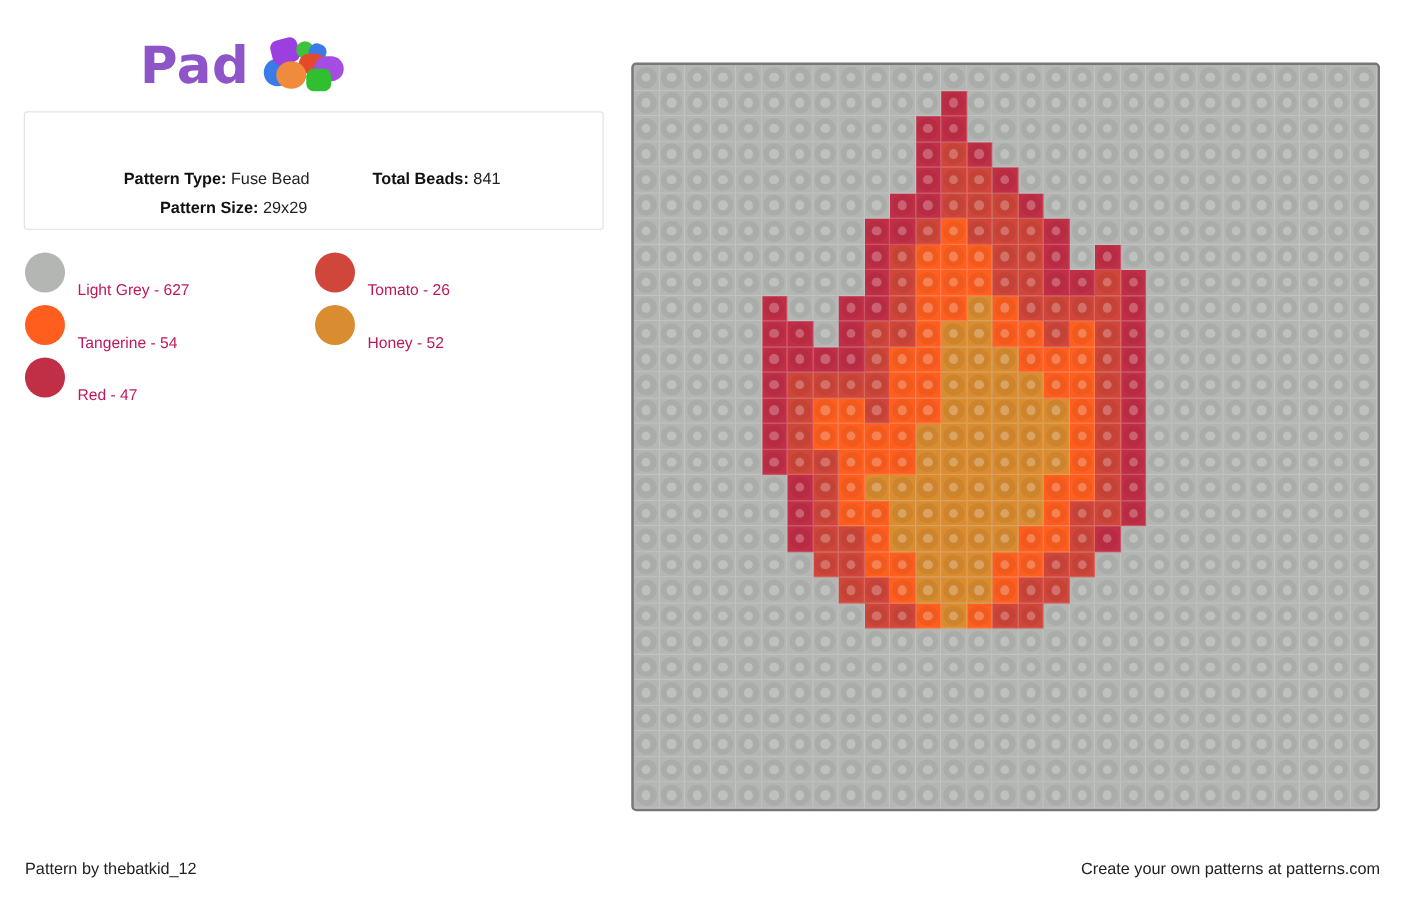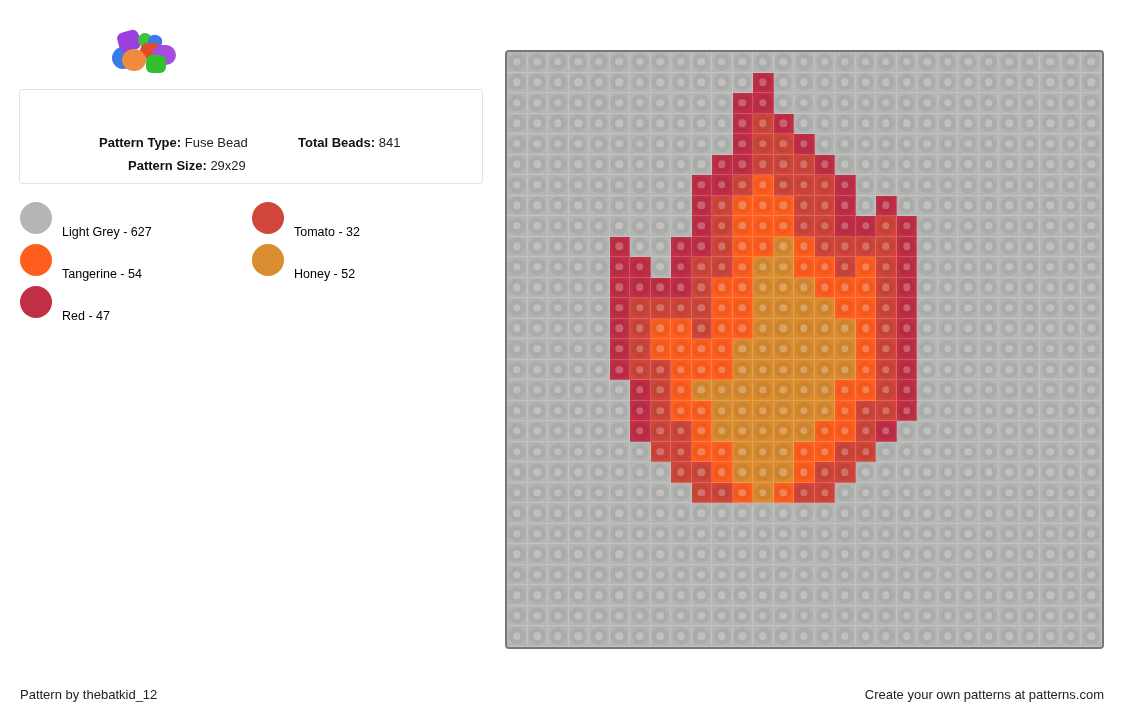--- a/index.html
+++ b/index.html
@@ -75,21 +75,21 @@
   }
   .legend-swatch {
     width: 32px;
     height: 32px;
     border-radius: 50%;
     flex: 0 0 32px;
   }
   .legend-label {
     margin-left: 10px;
     font-size: 12.5px;
-    color: #000000;
+    color: #be185d;
     white-space: nowrap;
     margin-top: 28px;
   }
   .board {
     position: absolute;
     left: 505px;
     top: 50px;
     width: 599px;
     height: 599px;
     box-sizing: border-box;
@@ -148,20 +148,21 @@
     right: 20px;
     top: 687px;
     font-size: 13px;
     color: #222;
   }
 </style>
 </head>
 <body>
 
 <div class="logo">
+  <span class="logo-text logo-pad">Pad</span>
   <span class="logo-beads">
     <span class="lb" style="left:4px;top:18px;width:22px;height:22px;border-radius:50%;background:#3b7be8;"></span>
     <span class="lb" style="left:10px;top:2px;width:22px;height:20px;background:#9b3fe0;transform:rotate(-15deg);"></span>
     <span class="lb" style="left:30px;top:4px;width:14px;height:14px;border-radius:50%;background:#3ec23e;"></span>
     <span class="lb" style="left:40px;top:6px;width:14px;height:14px;background:#3b7be8;transform:rotate(20deg);"></span>
     <span class="lb" style="left:32px;top:14px;width:22px;height:16px;border-radius:8px;background:#e24a2a;"></span>
     <span class="lb" style="left:14px;top:20px;width:24px;height:22px;border-radius:50%;background:#f08a3c;"></span>
     <span class="lb" style="left:44px;top:16px;width:24px;height:20px;border-radius:10px;background:#a44de0;"></span>
     <span class="lb" style="left:38px;top:26px;width:20px;height:18px;background:#2fbf2f;"></span>
   </span>
@@ -182,21 +183,21 @@
   </div>
 </div>
 
 <div>
   <div class="legend-item" style="left:20px;top:202px;">
     <span class="legend-swatch" style="background: rgb(179, 182, 178);"></span>
     <span class="legend-label">Light Grey - 627</span>
   </div>
   <div class="legend-item" style="left:252px;top:202px;">
     <span class="legend-swatch" style="background: rgb(208, 70, 58);"></span>
-    <span class="legend-label">Tomato - 32</span>
+    <span class="legend-label">Tomato - 26</span>
   </div>
   <div class="legend-item" style="left:20px;top:244px;">
     <span class="legend-swatch" style="background: rgb(255, 94, 31);"></span>
     <span class="legend-label">Tangerine - 54</span>
   </div>
   <div class="legend-item" style="left:252px;top:244px;">
     <span class="legend-swatch" style="background: rgb(218, 140, 48);"></span>
     <span class="legend-label">Honey - 52</span>
   </div>
   <div class="legend-item" style="left:20px;top:286px;">

